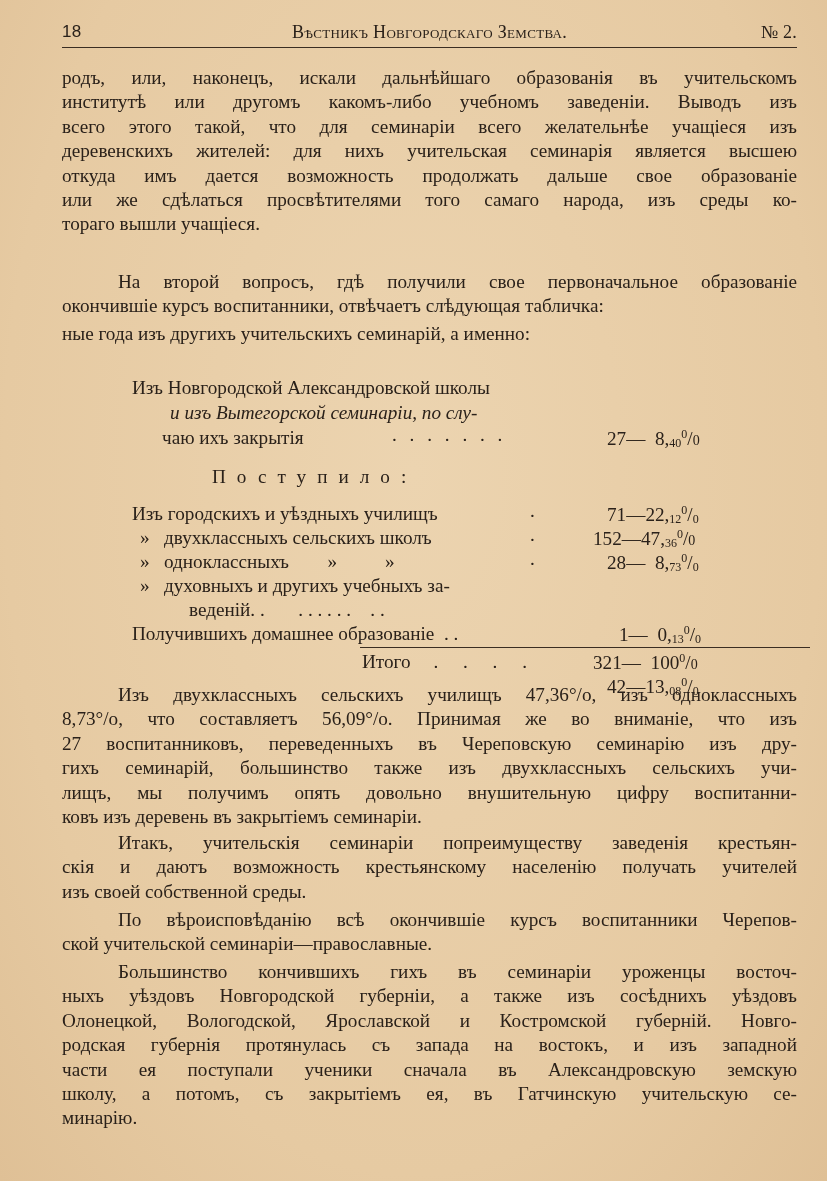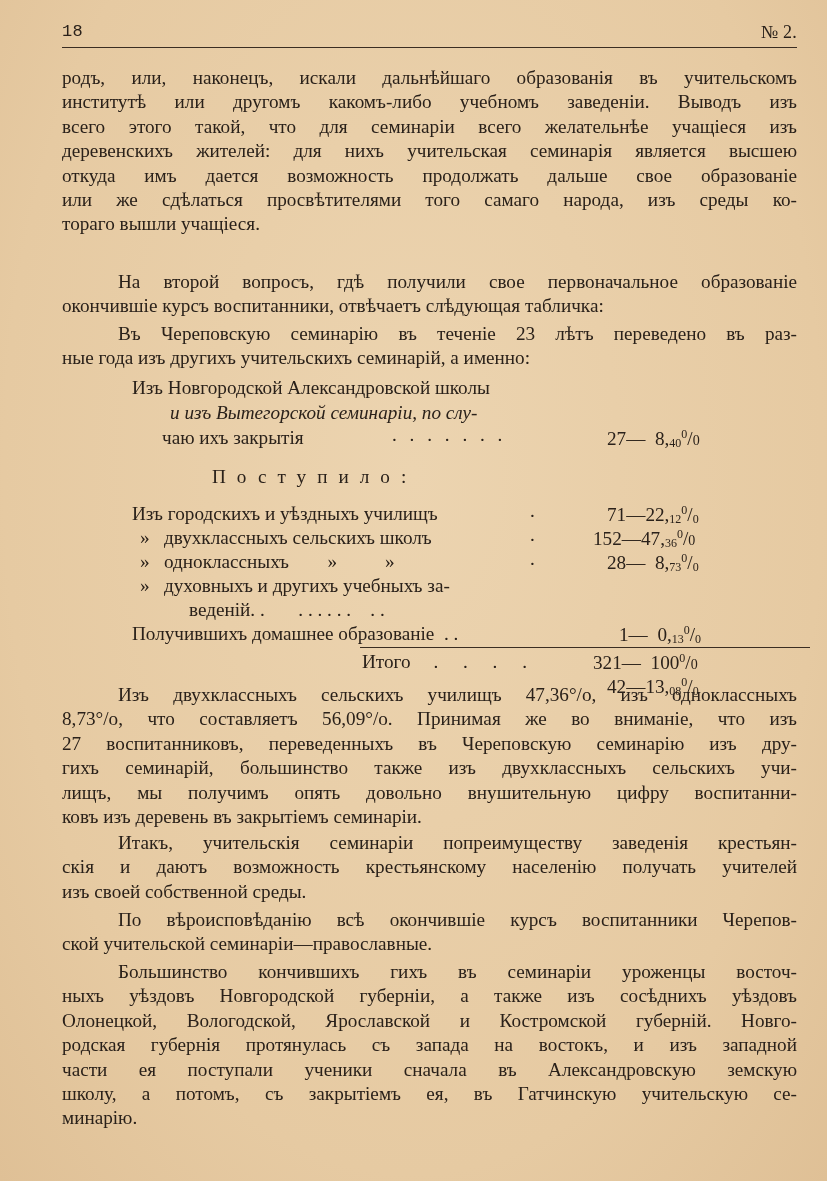--- a/index.html
+++ b/index.html
@@ -9,21 +9,21 @@
     background-image: radial-gradient(ellipse at 50% 40%, #ecd4b0 0%, #e6caa2 70%, #dfc096 100%);
     font-family: "Liberation Serif", "DejaVu Serif", serif;
     color: #2a211a;
     position: relative;
   }
   .page { position: absolute; left: 62px; top: 0; width: 735px; }
   .header {
     position: absolute; left: 0; top: 22px; width: 735px; height: 24px;
     font-size: 17px; letter-spacing: 0.3px;
   }
-  .header .num { position: absolute; left: 0; top: 0; font-family: Liberation Mono, monospace; }
+  .header .num { position: absolute; left: 0; top: 0; font-family: Liberation Sans, sans-serif; }
   .header .title { position: absolute; left: 0; width: 100%; text-align: center; top: 0; font-variant: small-caps; font-size: 18px; }
   .header .issue { position: absolute; right: 0; top: 0; font-size: 18px; }
   .header-rule { position: absolute; left: 0; top: 47px; width: 735px; height: 0; border-top: 1.6px solid #3a2d22; }
   .body-text { position: absolute; left: 0; top: 66px; width: 735px; font-size: 19.2px; line-height: 24.4px; }
   .line { white-space: nowrap; text-align: justify; text-align-last: justify; height: 24.4px; }
   .line.last { text-align-last: left; }
   .indent { padding-left: 56px; }
   .tbl { position: absolute; left: 0; width: 735px; font-size: 19.2px; }
   .row { position: absolute; white-space: nowrap; height: 24px; }
   .val { position: absolute; white-space: nowrap; }
@@ -31,41 +31,41 @@
   .sup { font-size: 12px; vertical-align: 7px; }
   .spaced { letter-spacing: 11px; }
   .total-rule { position: absolute; left: 298px; top: 647px; width: 450px; border-top: 1.3px solid #3a2d22; }
 </style>
 </head>
 <body>
 
 <div class="page">
   <div class="header">
     <span class="num">18</span>
+    <span class="title">Вѣстникъ Новгородскаго Земства.</span>
     <span class="issue">№ 2.</span>
   </div>
   <div class="header-rule"></div>
 
   <div class="body-text" style="top:66px">
     <div class="line">родъ, или, наконецъ, искали дальнѣйшаго образованія въ учительскомъ</div>
     <div class="line">институтѣ или другомъ какомъ-либо учебномъ заведеніи. Выводъ изъ</div>
     <div class="line">всего этого такой, что для семинаріи всего желательнѣе учащіеся изъ</div>
     <div class="line">деревенскихъ жителей: для нихъ учительская семинарія является высшею</div>
     <div class="line">откуда имъ дается возможность продолжать дальше свое образованіе</div>
     <div class="line">или же сдѣлаться просвѣтителями того самаго народа, изъ среды ко-</div>
     <div class="line last">тораго вышли учащіеся.</div>
   </div>
 
   <div class="body-text" style="top:270px">
     <div class="line indent">На второй вопросъ, гдѣ получили свое первоначальное образованіе</div>
     <div class="line last">окончившіе курсъ воспитанники, отвѣчаетъ слѣдующая табличка:</div>
   </div>
 
   <div class="body-text" style="top:322px">
-    <div class="line indent">Въ Череповскую семинарію въ теченіе 23 лѣтъ переведено въ раз-</div>
     <div class="line last">ные года изъ другихъ учительскихъ семинарій, а именно:</div>
   </div>
 
   <div class="tbl" style="top:0">
 
     <div class="row" style="left:70px; top:377px;">Изъ Новгородской Александровской школы</div>
     <div class="row" style="left:108px; top:402px;font-style:italic;">и изъ Вытегорской семинаріи, по слу-</div>
     <div class="row" style="left:100px; top:427px;">чаю ихъ закрытія</div>
     <div class="row" style="left:330px; top:424px; letter-spacing:4px;">. . . . . . .</div>
     <div class="val" style="left:545px; top:427px;">

